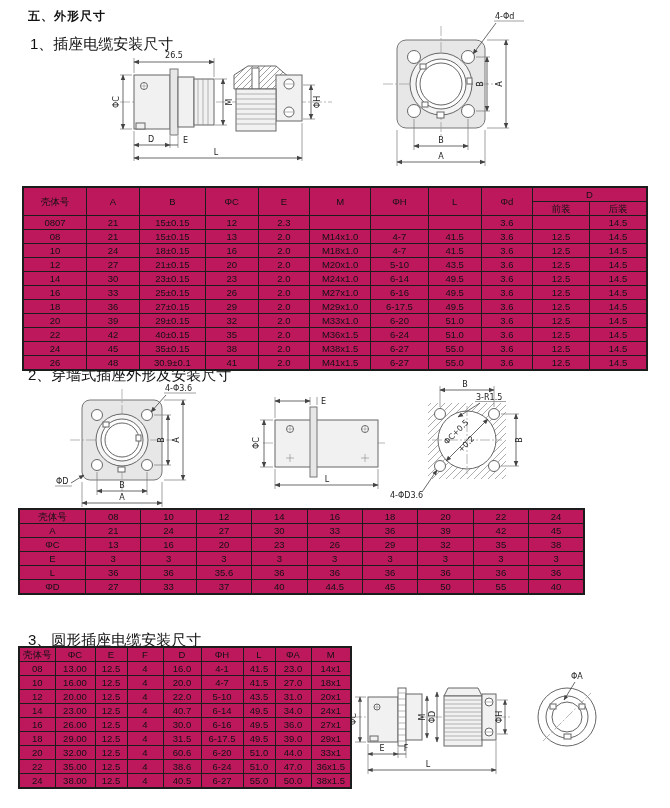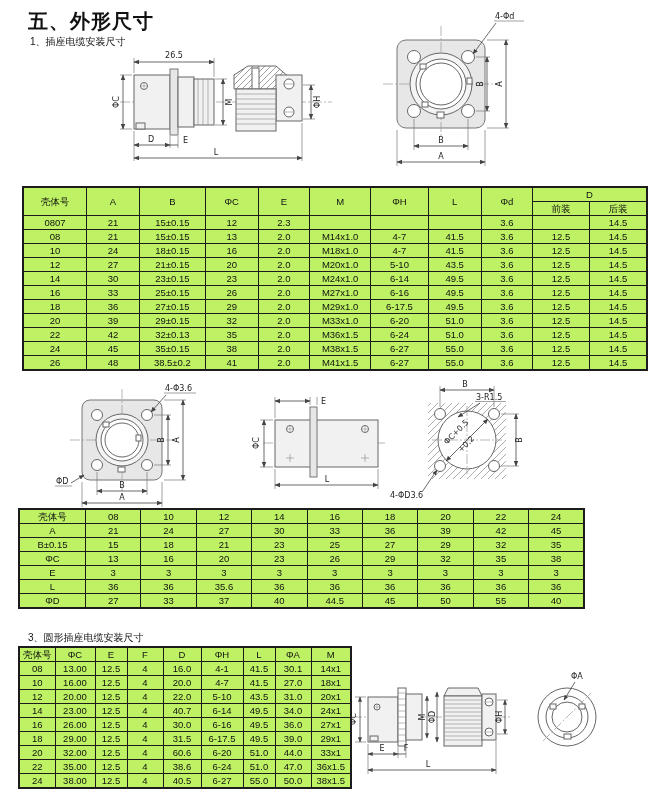--- a/index.html
+++ b/index.html
@@ -1,21 +1,21 @@
 <!DOCTYPE html>
 <html><head>
 <meta charset="utf-8">
 <style>
   html,body{margin:0;padding:0;background:#fff;}
   #page{position:relative;width:670px;height:808px;background:#fff;overflow:hidden;
         font-family:"Liberation Sans","DejaVu Sans",sans-serif;color:#111;}
   .abs{position:absolute;}
-  #main-title{font-size:20px;font-weight:bold;letter-spacing:1px;}
-  .sec-title{font-size:10px;}
-  table{border-collapse:collapse;table-layout:fixed;background:#bef264;}
+  #main-title{font-size:12px;font-weight:bold;letter-spacing:1px;}
+  .sec-title{font-size:15px;}
+  table{border-collapse:collapse;table-layout:fixed;background:#be185d;}
   table,td,th{border:1px solid #1c1c1c;}
   table{border-width:2px;}
   td,th{font-size:9.5px;font-weight:normal;text-align:center;vertical-align:middle;
         padding:0;height:13px;line-height:1;overflow:hidden;white-space:nowrap;}
   
   svg text{font-size:8px;fill:#222;font-family:"DejaVu Sans",sans-serif;}
   .ln{stroke:#666;fill:none;stroke-width:1;}
   .f1{fill:#f1f1f1;stroke:#666;stroke-width:1;}
   .f2{fill:#e7e7e7;stroke:#777;stroke-width:1;}
   .wht{fill:#fff;stroke:#666;stroke-width:1;}
@@ -24,20 +24,21 @@
   .cl{stroke:#999;stroke-width:0.7;stroke-dasharray:10 2 2 2;fill:none;}
   .rib{stroke:#888;stroke-width:0.6;fill:none;}
 </style>
 </head>
 <body>
 
 <div id="page">
 
   <div class="abs" id="main-title" style="left:28px;top:8px;">五、外形尺寸</div>
   <div class="abs sec-title" style="left:30px;top:35px;">1、插座电缆安装尺寸</div>
+  <div class="abs sec-title" style="left:28px;top:366px;">2、穿墙式插座外形及安装尺寸</div>
   <div class="abs sec-title" style="left:28px;top:631px;">3、圆形插座电缆安装尺寸</div>
 
   <svg class="abs" style="left:82px;top:45px;" width="320" height="122" viewBox="0 0 320 122">
     <defs>
       <pattern id="hA" width="6" height="6" patternUnits="userSpaceOnUse">
         <path d="M0 6 L6 0" stroke="#777" stroke-width="0.7"></path>
       </pattern>
       <marker id="aA" viewBox="0 0 10 10" refX="9" refY="5" markerWidth="7" markerHeight="7" orient="auto-start-reverse">
         <path d="M0 1 L10 5 L0 9 z" fill="#444"></path>
       </marker>
@@ -280,21 +281,21 @@
           <td>M33x1.0</td>
           <td>6-20</td>
           <td>51.0</td>
           <td>3.6</td>
           <td>12.5</td>
           <td>14.5</td>
         </tr>
         <tr>
           <td>22</td>
           <td>42</td>
-          <td>32±0.13</td>
+          <td>40±0.15</td>
           <td>35</td>
           <td>2.0</td>
           <td>M36x1.5</td>
           <td>6-24</td>
           <td>51.0</td>
           <td>3.6</td>
           <td>12.5</td>
           <td>14.5</td>
         </tr>
         <tr>
@@ -306,21 +307,21 @@
           <td>M38x1.5</td>
           <td>6-27</td>
           <td>55.0</td>
           <td>3.6</td>
           <td>12.5</td>
           <td>14.5</td>
         </tr>
         <tr>
           <td>26</td>
           <td>48</td>
-          <td>38.5±0.2</td>
+          <td>30.9±0.1</td>
           <td>41</td>
           <td>2.0</td>
           <td>M41x1.5</td>
           <td>6-27</td>
           <td>55.0</td>
           <td>3.6</td>
           <td>12.5</td>
           <td>14.5</td>
         </tr>
       </tbody>
@@ -470,32 +471,20 @@
           <td>24</td>
           <td>27</td>
           <td>30</td>
           <td>33</td>
           <td>36</td>
           <td>39</td>
           <td>42</td>
           <td>45</td>
         </tr>
         <tr>
-          <td>B±0.15</td>
-          <td>15</td>
-          <td>18</td>
-          <td>21</td>
-          <td>23</td>
-          <td>25</td>
-          <td>27</td>
-          <td>29</td>
-          <td>32</td>
-          <td>35</td>
-        </tr>
-        <tr>
           <td>ΦC</td>
           <td>13</td>
           <td>16</td>
           <td>20</td>
           <td>23</td>
           <td>26</td>
           <td>29</td>
           <td>32</td>
           <td>35</td>
           <td>38</td>
@@ -564,21 +553,21 @@
           <td>M</td>
         </tr>
         <tr>
           <td>08</td>
           <td>13.00</td>
           <td>12.5</td>
           <td>4</td>
           <td>16.0</td>
           <td>4-1</td>
           <td>41.5</td>
-          <td>30.1</td>
+          <td>23.0</td>
           <td>14x1</td>
         </tr>
         <tr>
           <td>10</td>
           <td>16.00</td>
           <td>12.5</td>
           <td>4</td>
           <td>20.0</td>
           <td>4-7</td>
           <td>41.5</td>

